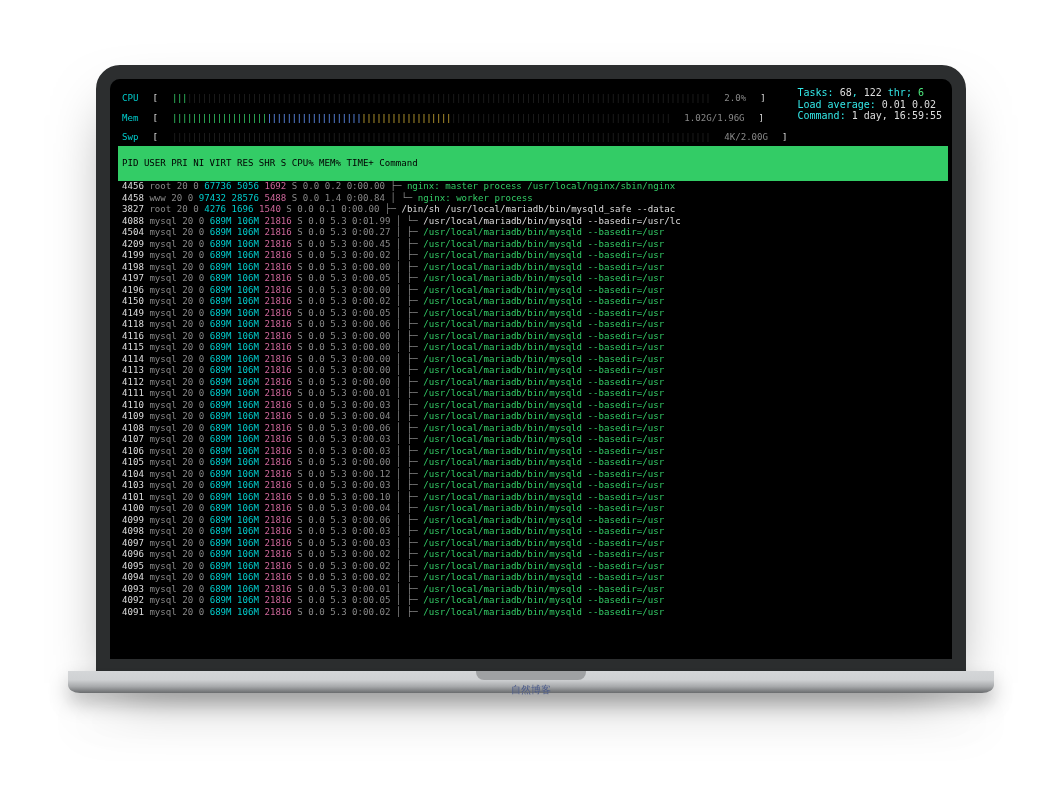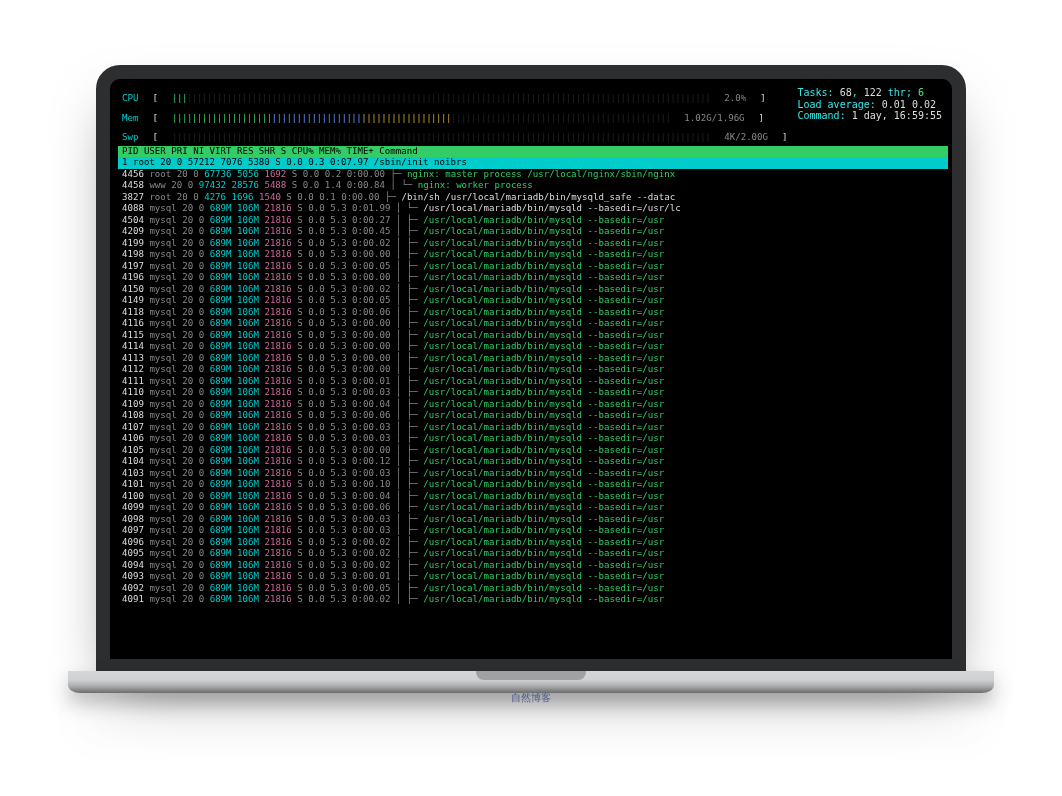--- a/index.html
+++ b/index.html
@@ -42,34 +42,34 @@
     margin:-2px -28px 0 -28px;
     border-radius:0 0 12px 12px / 0 0 8px 8px;
     box-shadow:0 40px 40px -10px rgba(0,0,0,0.35),0 10px 20px rgba(0,0,0,.25);
     position:relative;
   }
   .notch{
     position:absolute;top:0;left:50%;transform:translateX(-50%);
     width:110px;height:9px;background:#9fa1a3;border-radius:0 0 8px 8px;
   }
   .watermark{
-    position:absolute;top:20px;left:50%;transform:translateX(-50%);
+    position:absolute;top:12px;left:50%;transform:translateX(-50%);
     font-size:10px;color:#4a5a8a;font-family:sans-serif;z-index:2;
   }
 
   
   .c-cyan{color:#00cccc;}
   .c-cyan-b{color:#33e8e8;}
   .c-green{color:#33cc66;}
   .c-green-b{color:#4de87d;}
   .c-grey{color:#888;}
   .c-white{color:#ddd;}
   .c-mag{color:#cc6699;}
 
-  .hdr-row{background:#33cc66;color:#000;padding:0 4px;margin:2px 0 0 0;}
+  .hdr-row{background:#33cc66;color:#000;padding:12px 4px;margin:2px 0 0 0;}
   .sel-row{background:#00cccc;color:#000;padding:0 4px;}
   .row{padding:0 4px;}
 
   .meter-row{display:flex;gap:14px;padding:0 4px;margin-top:8px;}
   .meter-row .lbl{color:#00cccc;}
   .meter-row .open,.meter-row .close{color:#ddd;}
   .bar{letter-spacing:-0.5px;}
   .bar .g{color:#33cc66;}
   .bar .b{color:#6699ff;}
   .bar .y{color:#ccaa33;}
@@ -111,21 +111,20 @@
       </div>
 
       <div class="info-block">
         <div><span class="c-cyan-b">Tasks:</span> <span class="c-white">68</span><span class="c-cyan-b">, </span><span class="c-white">122</span> <span class="c-cyan-b">thr;</span> <span class="c-green-b">6</span></div>
         <div><span class="c-cyan-b">Load average:</span> <span class="c-white">0.01</span> <span class="c-white">0.02</span></div>
         <div><span class="c-cyan-b">Command:</span> <span class="c-white">1 day, 16:59:55</span></div>
       </div>
 
       <div class="hdr-row" id="hdr">  PID USER     PRI  NI   VIRT   RES   SHR S CPU% MEM%    TIME+  Command</div>
 
-      <div class="sel-row" id="sel">    1 root      20   0  57212  7076  5380 S  0.0  0.3  0:07.97 /sbin/init noibrs</div>
 
       <div id="proc-rows">
           <div class="row"><span class="c-white"> 4456</span> <span class="c-grey">root    </span> <span class="c-grey"> 20</span> <span class="c-grey">  0</span> <span class="c-cyan"> 67736</span> <span class="c-cyan"> 5056</span> <span class="c-mag"> 1692</span> <span class="c-grey">S</span> <span class="c-grey"> 0.0</span> <span class="c-grey"> 0.2</span> <span class="c-grey"> 0:00.00</span> <span class="tree-branch">├─ </span><span class="c-green">nginx: master process /usr/local/nginx/sbin/nginx</span></div>
           <div class="row"><span class="c-white"> 4458</span> <span class="c-grey">www     </span> <span class="c-grey"> 20</span> <span class="c-grey">  0</span> <span class="c-cyan"> 97432</span> <span class="c-cyan">28576</span> <span class="c-mag"> 5488</span> <span class="c-grey">S</span> <span class="c-grey"> 0.0</span> <span class="c-grey"> 1.4</span> <span class="c-grey"> 0:00.84</span> <span class="tree-branch">│  └─ </span><span class="c-green">nginx: worker process</span></div>
           <div class="row"><span class="c-white"> 3827</span> <span class="c-grey">root    </span> <span class="c-grey"> 20</span> <span class="c-grey">  0</span> <span class="c-cyan">  4276</span> <span class="c-cyan"> 1696</span> <span class="c-mag"> 1540</span> <span class="c-grey">S</span> <span class="c-grey"> 0.0</span> <span class="c-grey"> 0.1</span> <span class="c-grey"> 0:00.00</span> <span class="tree-branch">├─ </span><span class="c-white">/bin/sh /usr/local/mariadb/bin/mysqld_safe --datac</span></div>
           <div class="row"><span class="c-white"> 4088</span> <span class="c-grey">mysql   </span> <span class="c-grey"> 20</span> <span class="c-grey">  0</span> <span class="c-cyan">  689M</span> <span class="c-cyan"> 106M</span> <span class="c-mag">21816</span> <span class="c-grey">S</span> <span class="c-grey"> 0.0</span> <span class="c-grey"> 5.3</span> <span class="c-grey"> 0:01.99</span> <span class="tree-branch">│  └─ </span><span class="c-white">/usr/local/mariadb/bin/mysqld --basedir=/usr/lc</span></div>
           <div class="row"><span class="c-white"> 4504</span> <span class="c-grey">mysql   </span> <span class="c-grey"> 20</span> <span class="c-grey">  0</span> <span class="c-cyan">  689M</span> <span class="c-cyan"> 106M</span> <span class="c-mag">21816</span> <span class="c-grey">S</span> <span class="c-grey"> 0.0</span> <span class="c-grey"> 5.3</span> <span class="c-grey"> 0:00.27</span> <span class="tree-branch">│     ├─ </span><span class="c-green">/usr/local/mariadb/bin/mysqld --basedir=/usr</span></div>
           <div class="row"><span class="c-white"> 4209</span> <span class="c-grey">mysql   </span> <span class="c-grey"> 20</span> <span class="c-grey">  0</span> <span class="c-cyan">  689M</span> <span class="c-cyan"> 106M</span> <span class="c-mag">21816</span> <span class="c-grey">S</span> <span class="c-grey"> 0.0</span> <span class="c-grey"> 5.3</span> <span class="c-grey"> 0:00.45</span> <span class="tree-branch">│     ├─ </span><span class="c-green">/usr/local/mariadb/bin/mysqld --basedir=/usr</span></div>
           <div class="row"><span class="c-white"> 4199</span> <span class="c-grey">mysql   </span> <span class="c-grey"> 20</span> <span class="c-grey">  0</span> <span class="c-cyan">  689M</span> <span class="c-cyan"> 106M</span> <span class="c-mag">21816</span> <span class="c-grey">S</span> <span class="c-grey"> 0.0</span> <span class="c-grey"> 5.3</span> <span class="c-grey"> 0:00.02</span> <span class="tree-branch">│     ├─ </span><span class="c-green">/usr/local/mariadb/bin/mysqld --basedir=/usr</span></div>
           <div class="row"><span class="c-white"> 4198</span> <span class="c-grey">mysql   </span> <span class="c-grey"> 20</span> <span class="c-grey">  0</span> <span class="c-cyan">  689M</span> <span class="c-cyan"> 106M</span> <span class="c-mag">21816</span> <span class="c-grey">S</span> <span class="c-grey"> 0.0</span> <span class="c-grey"> 5.3</span> <span class="c-grey"> 0:00.00</span> <span class="tree-branch">│     ├─ </span><span class="c-green">/usr/local/mariadb/bin/mysqld --basedir=/usr</span></div>

